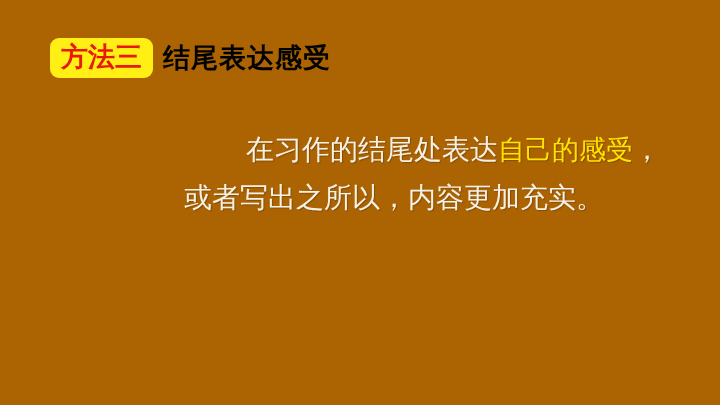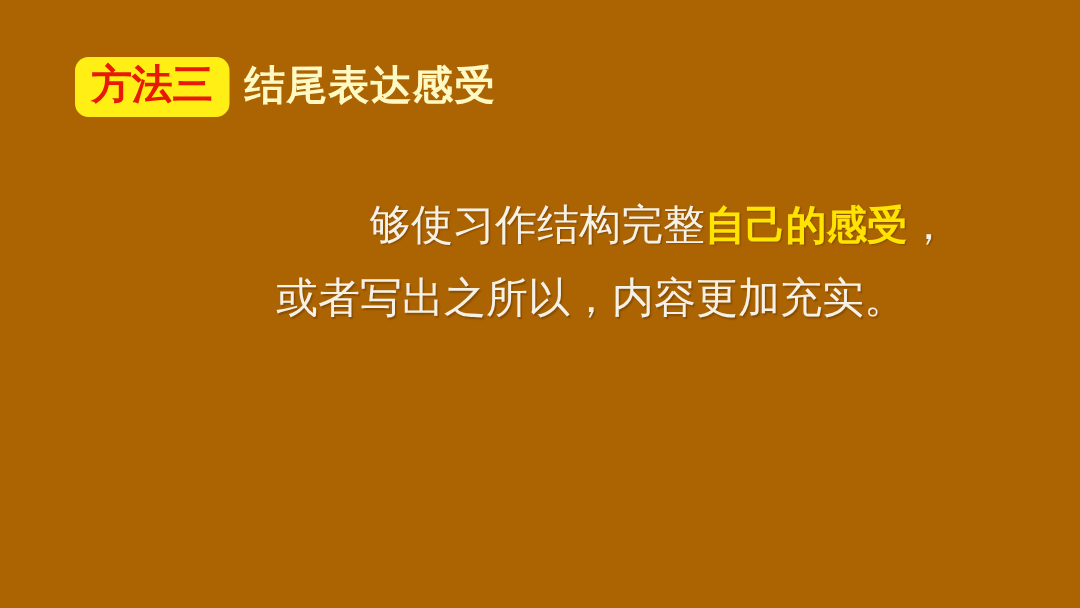--- a/index.html
+++ b/index.html
@@ -47,21 +47,21 @@
   .method-badge-label {
     color: #e81905;
     font-family: "DejaVu Sans", "Liberation Sans", sans-serif;
     font-weight: bold;
     font-size: 27px;
     line-height: 30px;
     letter-spacing: 0px;
   }
 
   .header-title {
-    color: #fef9c3;
+    color: #000000;
     font-family: "DejaVu Sans", "Liberation Sans", sans-serif;
     font-weight: bold;
     font-size: 27px;
     line-height: 30px;
     letter-spacing: 1px;
   }
 
   
   .body-block {
     position: absolute;
@@ -79,39 +79,39 @@
     text-shadow: 1px 1px 1px rgba(90, 48, 0, 0.45);
   }
 
   .body-line.indent {
     text-indent: 62px;
   }
 
   .hl {
     color: #ffe400;
     font-family: "DejaVu Sans", "Liberation Sans", sans-serif;
-    font-weight: bold;
+    font-weight: normal;
     font-size: 27px;
     text-shadow: 1px 1px 1px rgba(90, 48, 0, 0.45);
   }
 </style>
 </head>
 <body>
 
 <div id="slide">
 
   <div class="header-row">
     <div class="method-badge">
       <span class="method-badge-label">方法三</span>
     </div>
     <div class="header-title">结尾表达感受</div>
   </div>
 
   <div class="body-block">
     <div class="body-line indent">
-      <span>够使习作结构完整</span><span class="hl">自己的感受</span><span>，</span>
+      <span>在习作的结尾处表达</span><span class="hl">自己的感受</span><span>，</span>
     </div>
     <div class="body-line">
       <span>或者写出之所以，内容更加充实。</span>
     </div>
   </div>
 
 </div>
 
 </body></html>

